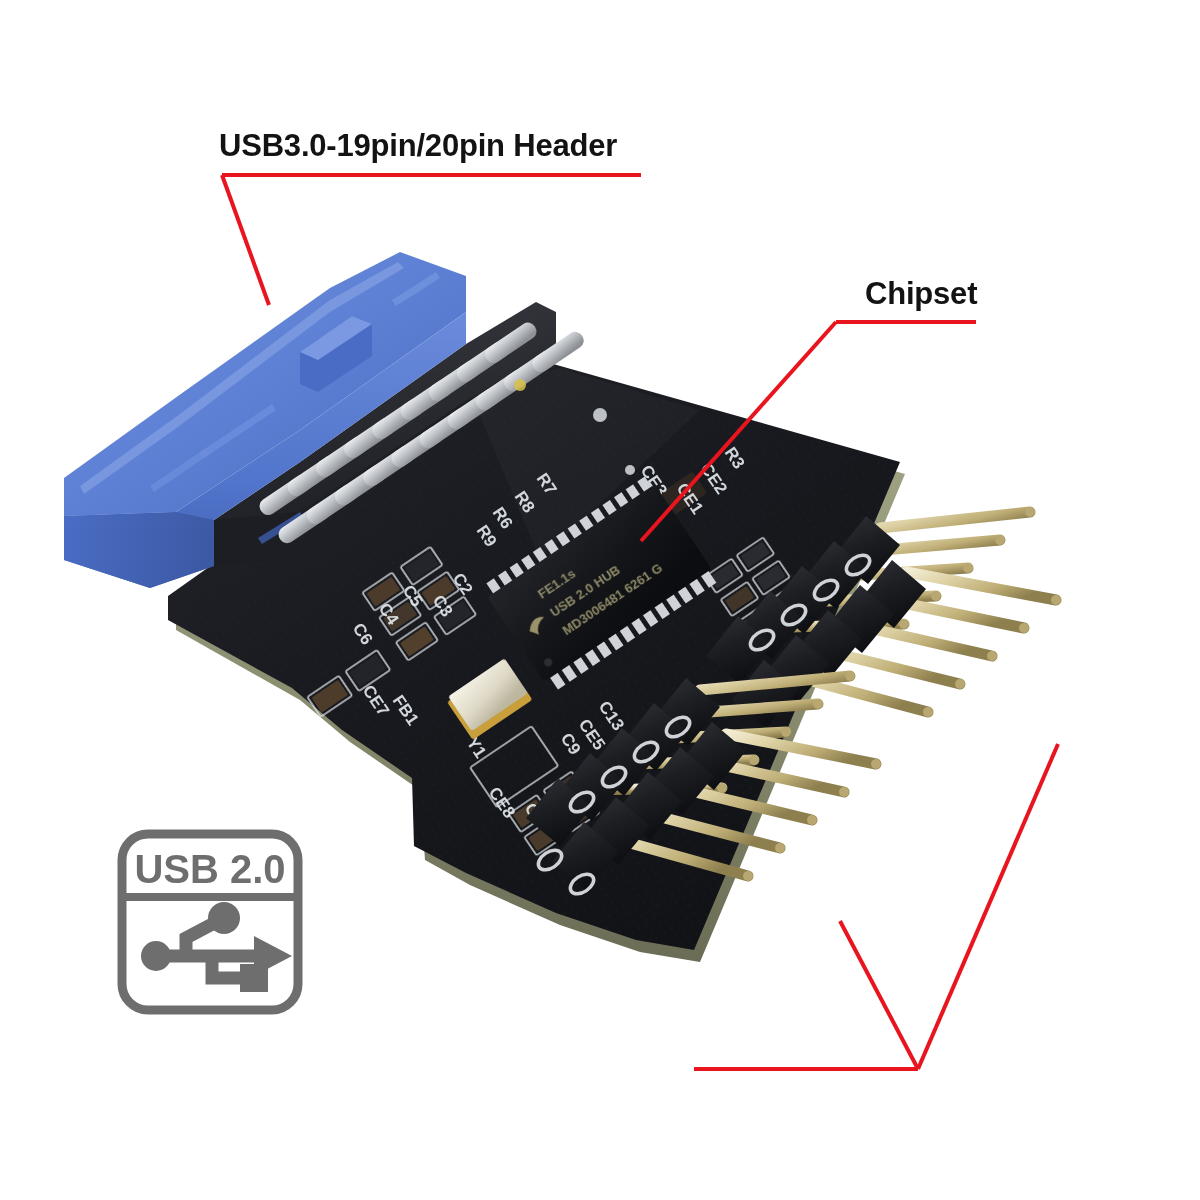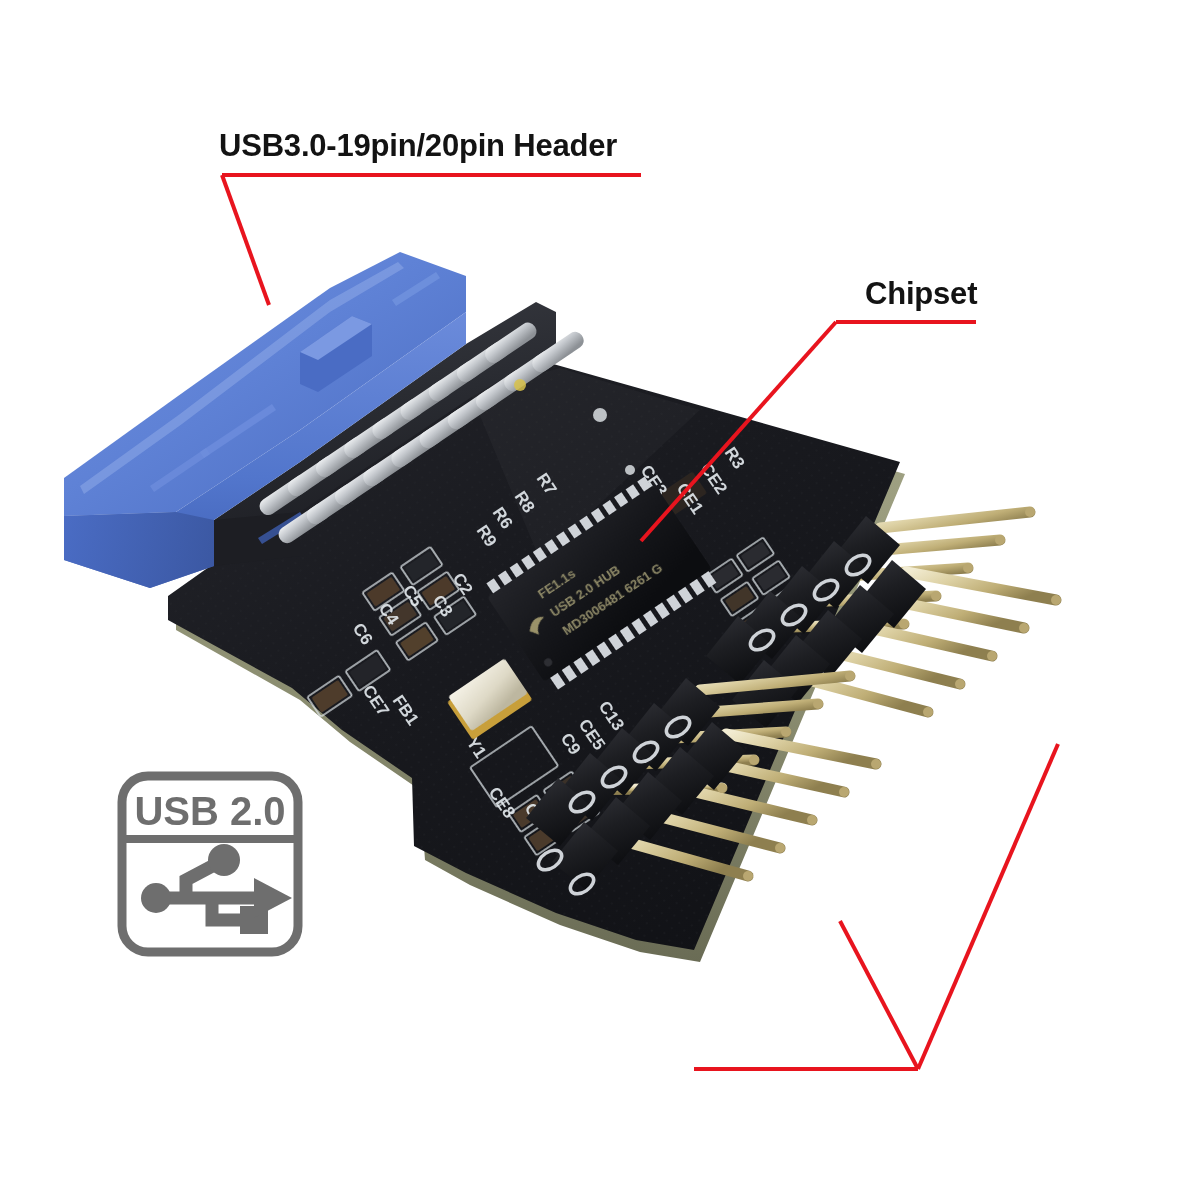--- a/index.html
+++ b/index.html
@@ -54,21 +54,21 @@
   }
   svg.board {
     position: absolute;
     left: 0; top: 0;
     width: 1200px;
     height: 1200px;
   }
   .badge-wrap {
     position: absolute;
     left: 114px;
-    top: 768px;
+    top: 826px;
     width: 192px;
     height: 192px;
   }
 </style>
 </head>
 <body>
 
 <div id="stage">
 
   <svg class="board" viewBox="0 0 1200 1200">

